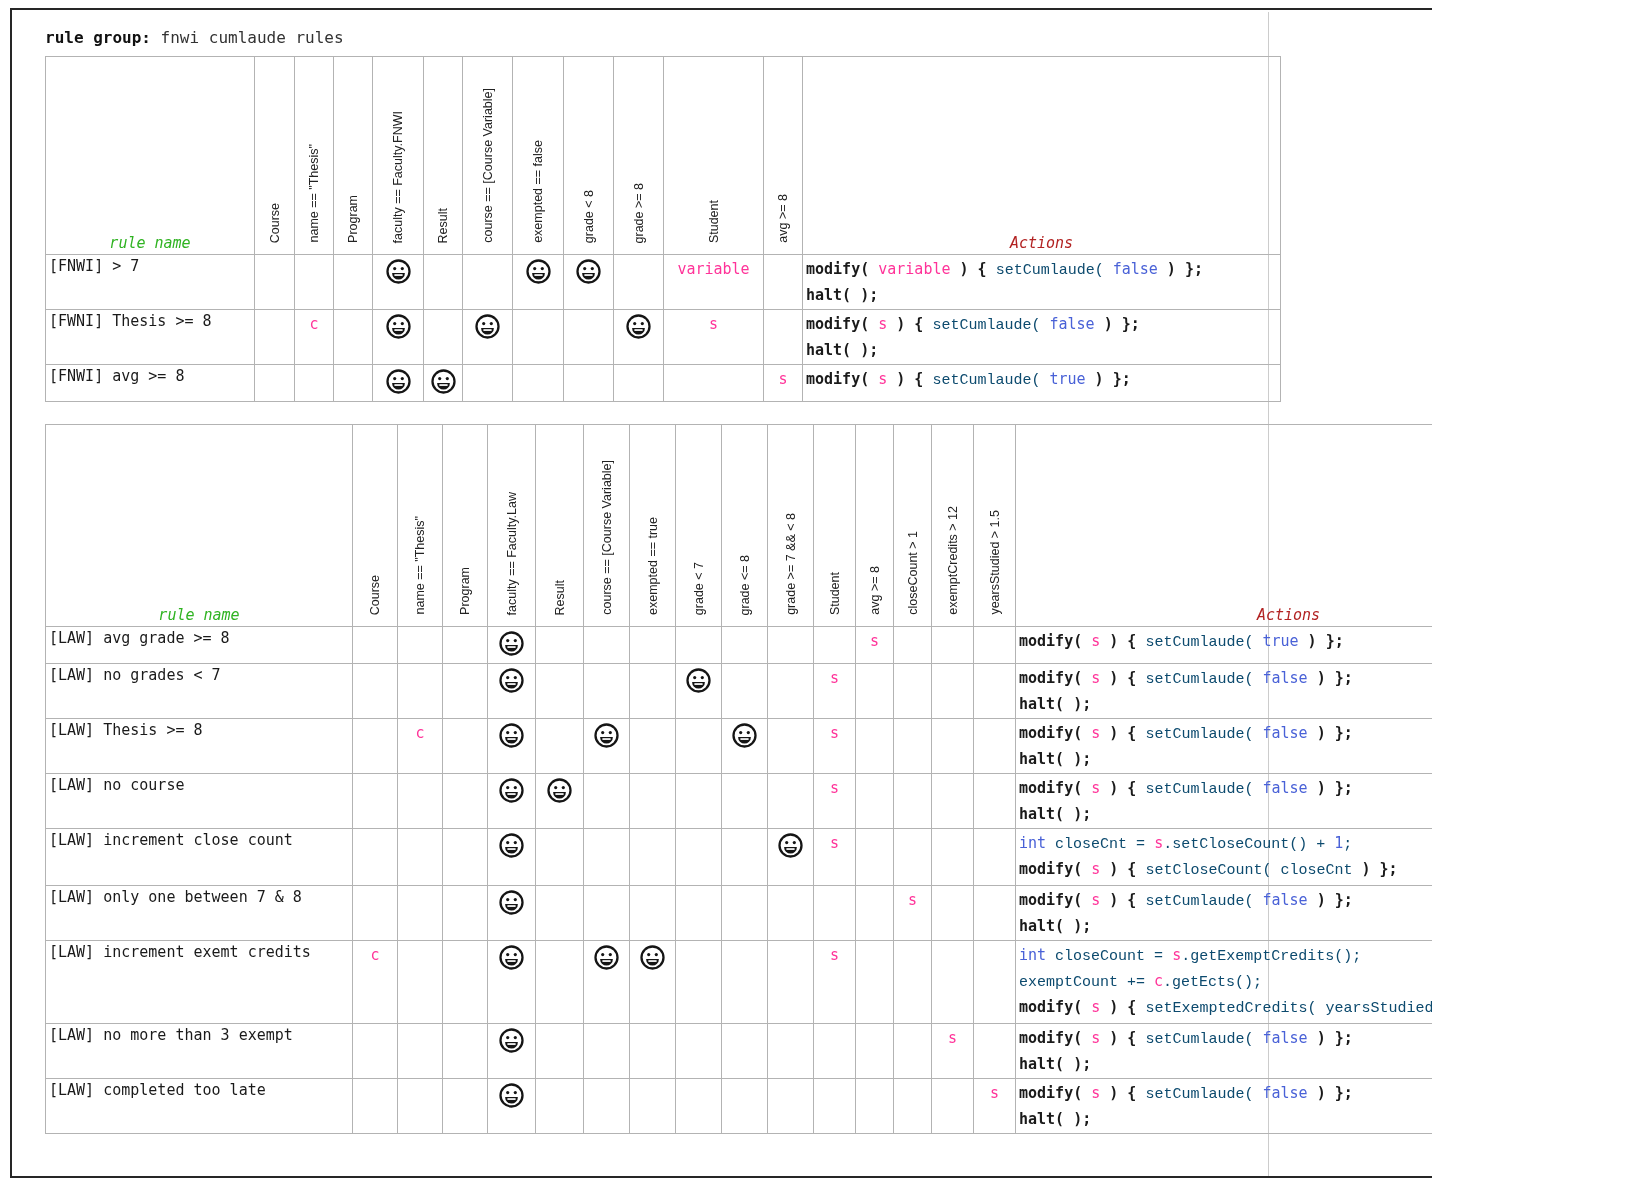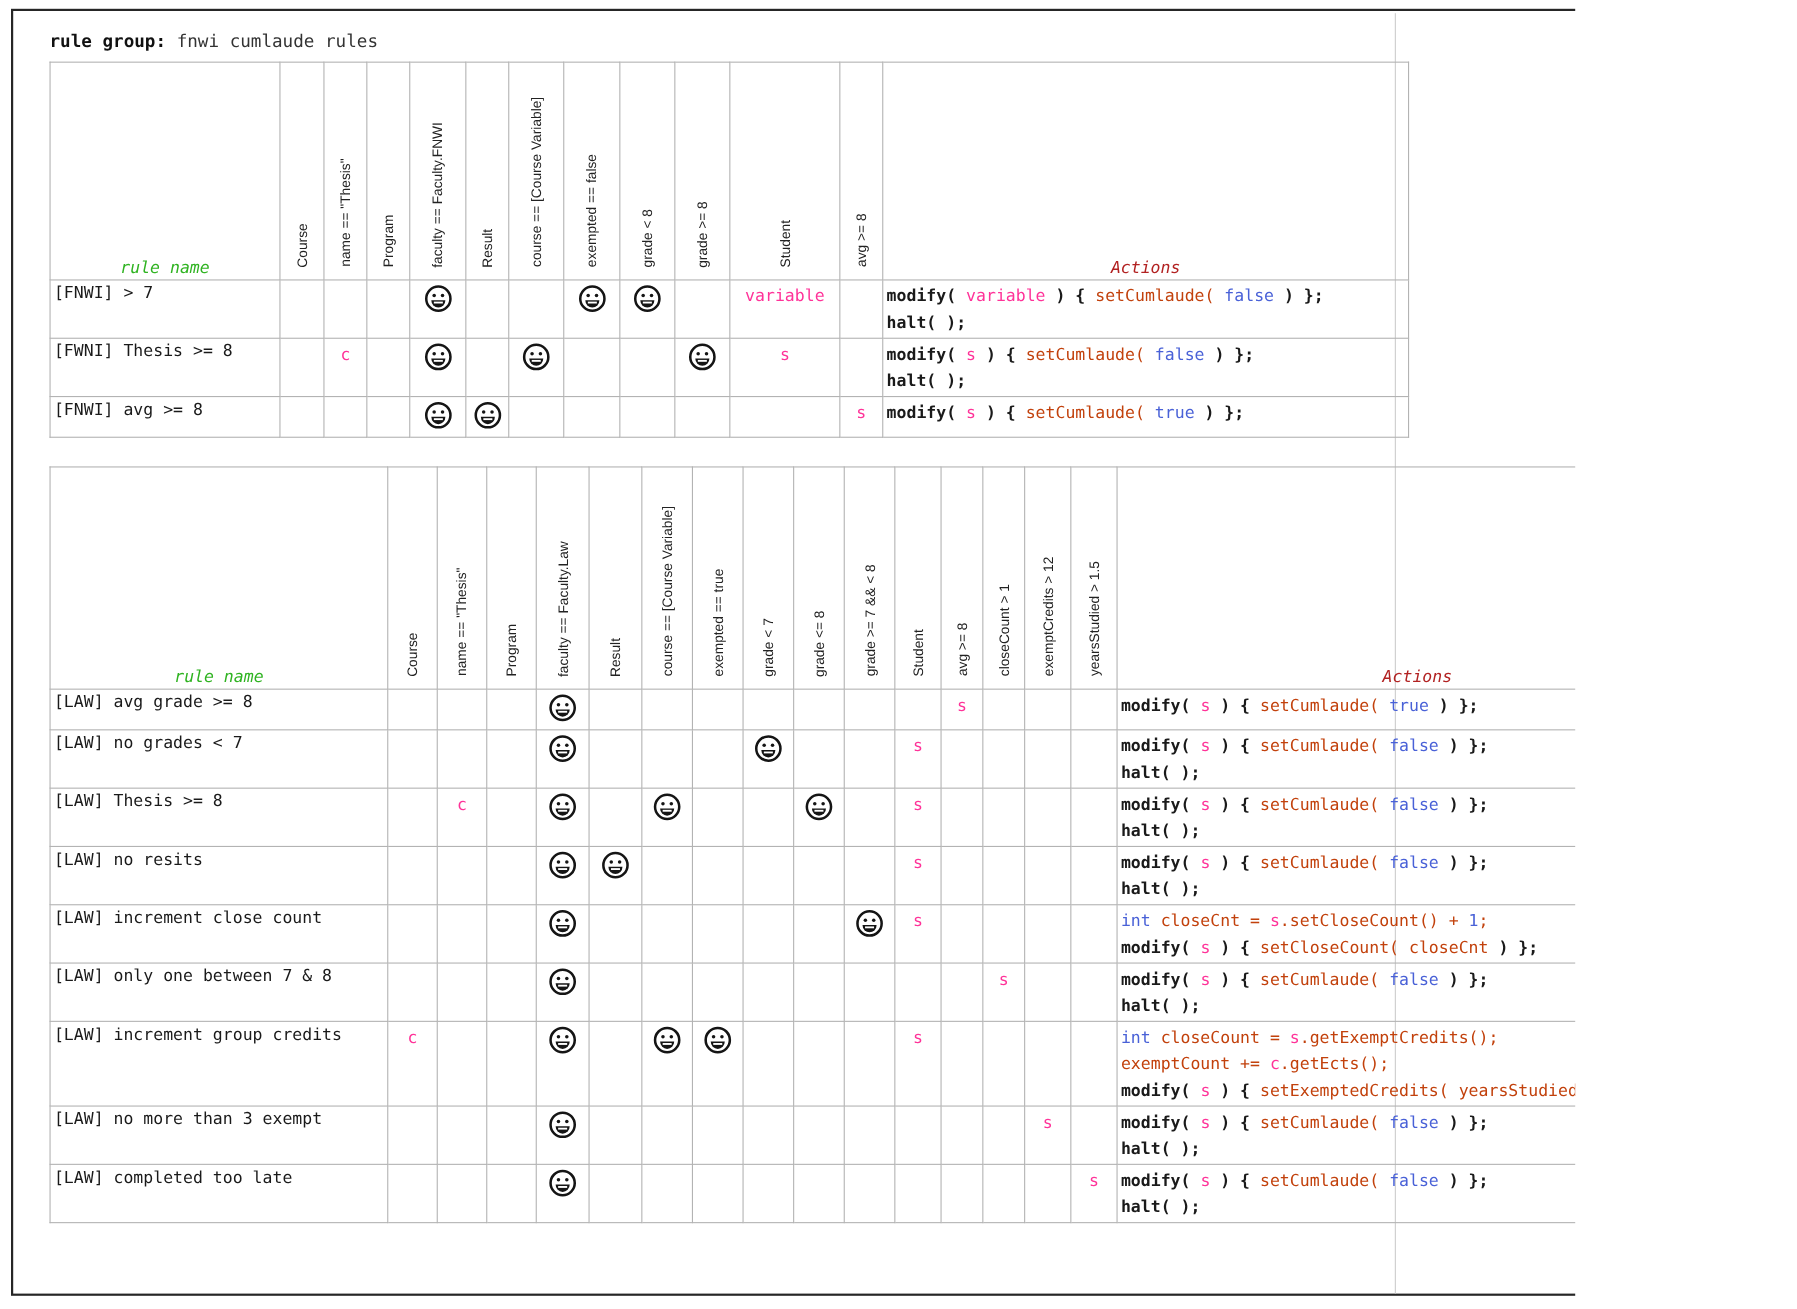--- a/index.html
+++ b/index.html
@@ -21,21 +21,21 @@
   .rulename-hdr{font-weight:bold;font-style:italic;font-size:15px;text-align:center;
         padding-bottom:5px;}
   .actions-hdr{font-weight:bold;font-style:italic;font-size:15px;text-align:center;
         padding-bottom:3px;}
   td.rule-name{font-size:15px;color:#1a1a1a;padding-left:12px;padding-top:4px;white-space:pre;}
   td.cond{text-align:center;padding-top:3px;}
   td.cond .mark-text{font-size:15px;line-height:24px;}
   td.actions{padding-left:12px;padding-top:4px;}
   .code-line{display:block;white-space:pre;font-size:15px;line-height:24px;}
   .tk-k{font-weight:bold;color:#1a1a1a;}
-  .tk-p{color:#c2410c;}
+  .tk-p{color:#0c4a6e;font-family:Liberation Mono, monospace;}
   .tk-v{color:#ff3399;}
   .tk-b{color:#4961d7;}
   .smiley{display:inline-block;margin-top:1px;}
 </style>
 </head>
 <body>
 
 <div id="page">
   <div class="page-border"></div>
   <div class="vline"></div>
@@ -319,21 +319,21 @@
             <td class="cond"></td>
             <td class="cond"></td>
             <td class="cond"></td>
             <td class="cond"></td>
             <td class="actions">
               <span class="code-line"><span class="tk-k">modify( </span><span class="tk-v">s</span><span class="tk-k"> ) { </span><span class="tk-p">setCumlaude( </span><span class="tk-b">false</span><span class="tk-k"> ) };</span></span>
               <span class="code-line"><span class="tk-k">halt( );</span></span>
             </td>
           </tr>
           <tr>
-            <td class="rule-name">[LAW] no resits</td>
+            <td class="rule-name">[LAW] no course</td>
             <td class="cond"></td>
             <td class="cond"></td>
             <td class="cond"></td>
             <td class="cond"><svg class="smiley" width="27" height="27" viewBox="0 0 27 27">
                 <circle cx="13.5" cy="13.5" r="11" fill="#ffffff" stroke="#151515" stroke-width="2.3"></circle>
                 <circle cx="9.7" cy="10.6" r="1.6" fill="#151515"></circle>
                 <circle cx="17.3" cy="10.6" r="1.6" fill="#151515"></circle>
                 <path d="M7.1 14.9 a6.4 6.7 0 0 0 12.8 0 z" fill="#151515"></path>
                 <rect x="9.4" y="16.2" width="8.2" height="1.7" fill="#ffffff"></rect>
               </svg></td>
@@ -415,21 +415,21 @@
             <td class="cond"></td>
             <td class="cond"><span class="mark-text" style="color: rgb(255, 51, 153);">s</span></td>
             <td class="cond"></td>
             <td class="cond"></td>
             <td class="actions">
               <span class="code-line"><span class="tk-k">modify( </span><span class="tk-v">s</span><span class="tk-k"> ) { </span><span class="tk-p">setCumlaude( </span><span class="tk-b">false</span><span class="tk-k"> ) };</span></span>
               <span class="code-line"><span class="tk-k">halt( );</span></span>
             </td>
           </tr>
           <tr>
-            <td class="rule-name">[LAW] increment group credits</td>
+            <td class="rule-name">[LAW] increment exemt credits</td>
             <td class="cond"><span class="mark-text" style="color: rgb(255, 51, 153);">c</span></td>
             <td class="cond"></td>
             <td class="cond"></td>
             <td class="cond"><svg class="smiley" width="27" height="27" viewBox="0 0 27 27">
                 <circle cx="13.5" cy="13.5" r="11" fill="#ffffff" stroke="#151515" stroke-width="2.3"></circle>
                 <circle cx="9.7" cy="10.6" r="1.6" fill="#151515"></circle>
                 <circle cx="17.3" cy="10.6" r="1.6" fill="#151515"></circle>
                 <path d="M7.1 14.9 a6.4 6.7 0 0 0 12.8 0 z" fill="#151515"></path>
                 <rect x="9.4" y="16.2" width="8.2" height="1.7" fill="#ffffff"></rect>
               </svg></td>

